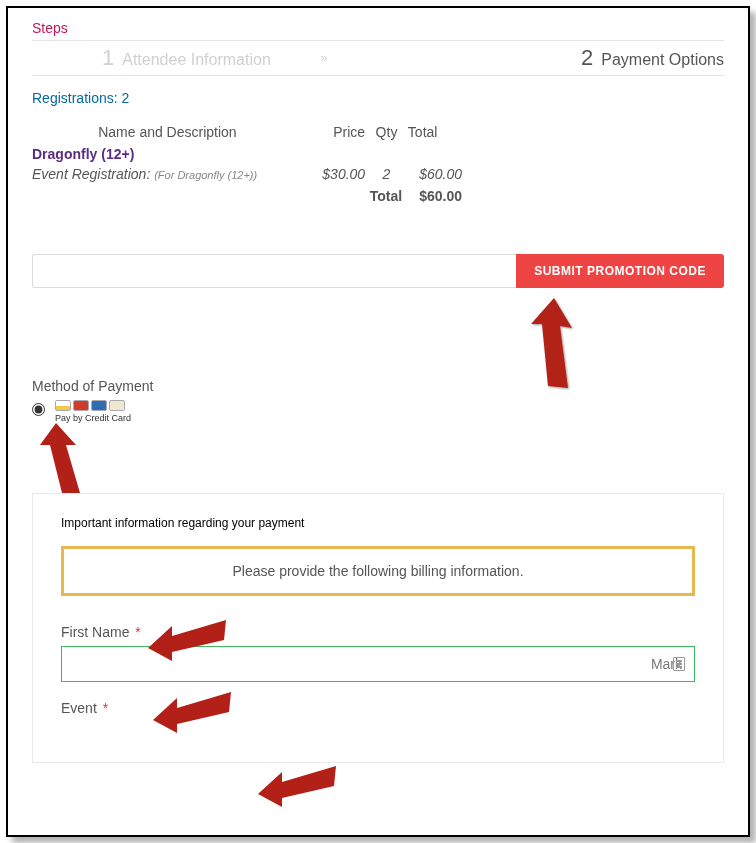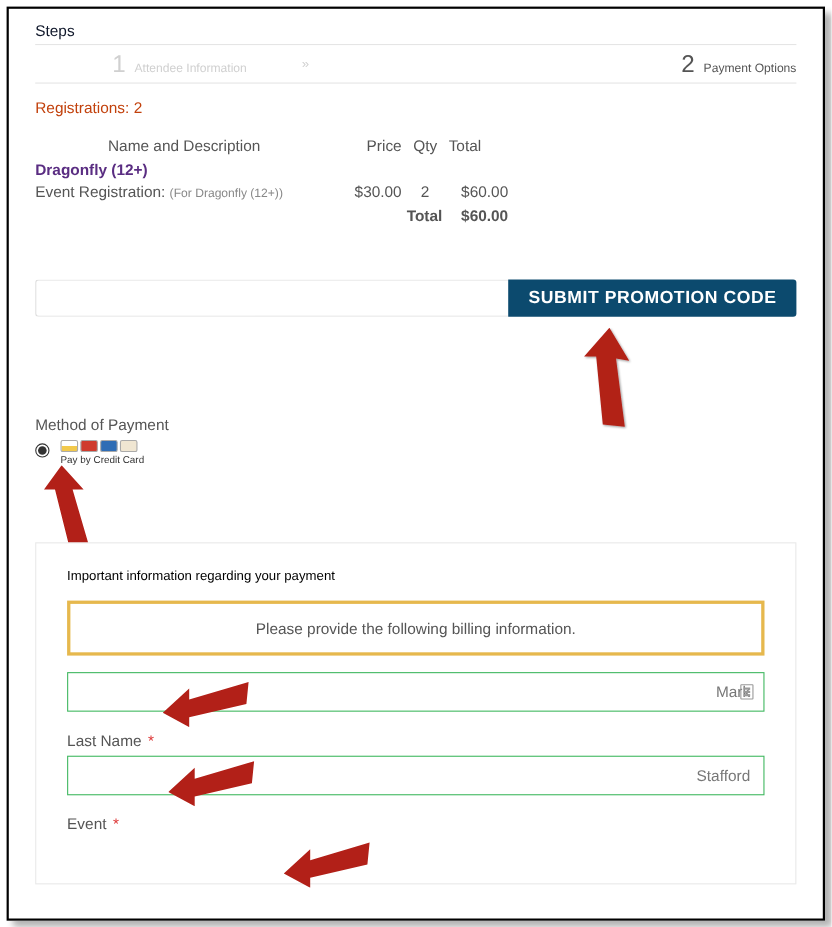--- a/index.html
+++ b/index.html
@@ -13,64 +13,64 @@
   }
   .frame {
     border: 2px solid #000;
     width: 744px;
     height: 831px;
     padding: 8px 24px 0 24px;
     position: relative;
     box-shadow: 6px 6px 6px rgba(0,0,0,.3);
     overflow: hidden;
   }
-  .steps-label { color:#0f172a; font-size:14px; margin-top:4px; margin-bottom:4px;}
+  .steps-label { color:#be185d; font-size:14px; margin-top:4px; margin-bottom:4px;}
   .steps-bar {
     border-top:1px solid #e5e5e5;
     border-bottom:1px solid #e5e5e5;
     display:flex; align-items:center;
     padding:4px 0;
   }
   .step { display:flex; align-items:baseline; gap:8px; }
   .step .num { font-size:22px; font-weight:400; }
-  .step .txt { font-size:11px; }
+  .step .txt { font-size:16px; }
   .step.inactive .num, .step.inactive .txt { color:#d0d0d0; }
   .step.active .num, .step.active .txt { color:#555; }
   .step1 { margin-left:70px; }
   .step-sep { color:#d0d0d0; margin:0 auto 0 50px; font-size:12px; letter-spacing:-3px;}
   .step2 { margin-left:40px; }
-  .reg-count { margin-top:14px; font-size:14px; color:#c2410c;}
+  .reg-count { margin-top:14px; font-size:14px; color:#0369a1;}
   .order-table { margin-top:18px; font-size:14px; color:#555; width:430px;}
   .order-head { display:flex; }
   .order-head .c-name { width:300px; text-align:center; }
   .order-head .c-price { width:58px; text-align:right; margin-left:10px;}
   .order-head .c-qty { width:34px; text-align:center; margin-left:6px;}
   .order-head .c-total { width:60px; text-align:left; margin-left:6px;}
   .prod-title { color:#5a2d82; font-weight:600; margin-top:6px; font-size:14px;}
-  .order-row { display:flex; align-items:flex-end; margin-top:4px;}
+  .order-row { display:flex; align-items:flex-end; margin-top:4px;font-style:italic;}
   .order-row .c-name { width:300px; font-size:14px;}
   .order-row .c-name .sub { font-size:11px; color:#888;}
   .order-row .c-price { width:58px; text-align:right; margin-left:10px;}
   .order-row .c-qty { width:34px; text-align:center; margin-left:6px;}
   .order-row .c-total { width:60px; text-align:right; margin-left:6px;}
   .order-total { display:flex; margin-top:6px; font-weight:700;}
   .order-total .c-name { width:300px;}
   .order-total .c-price { width:58px; }
   .order-total .c-qty { width:34px; text-align:right; margin-left:16px;}
   .order-total .c-total { width:60px; text-align:right; margin-left:6px;}
 
   .promo-row { display:flex; margin-top:50px; gap:0; height:34px;}
   .promo-input {
     flex:1; border:1px solid #dcdcdc; border-right:none;
     border-radius:3px 0 0 3px; padding:6px 10px; font-size:14px;
     outline:none;
   }
   .promo-btn {
-    background:#0c4a6e; color:#fff; border:none;
-    font-size:16px; font-weight:700; letter-spacing:.5px;
+    background:#ef4444; color:#fff; border:none;
+    font-size:12px; font-weight:700; letter-spacing:.5px;
     padding:0 18px; border-radius:0 3px 3px 0;
     cursor:pointer;
   }
 
   .mop-label { margin-top:90px; font-size:14px; color:#555;}
   .mop-row { display:flex; align-items:flex-start; gap:10px; margin-top:6px;}
   .mop-radio { margin-top:3px; accent-color:#333;}
   .cards { display:flex; gap:2px; }
   .card {
     width:16px; height:11px; border:1px solid #aaa; border-radius:2px;
@@ -83,21 +83,21 @@
   .pay-caption { font-size:9px; color:#333; margin-top:2px; text-align:center;}
 
   .billing-panel {
     border:1px solid #e9e9e9; margin-top:70px;
     padding:22px 28px 40px 28px;
   }
   .billing-title { color:#000000; font-size:12px; font-weight:400; margin-bottom:16px;}
   .billing-banner {
     border:3px solid #e6b84d; background:#fff;
     text-align:center; padding:14px 8px; font-size:14px; color:#555;
-    margin-bottom:15px;
+    margin-bottom:28px;
   }
   .field { margin-bottom:18px; }
   .field label { font-size:14px; color:#555; display:block; margin-bottom:6px;}
   .field label .req { color:#d33; margin-left:2px;}
   .field input {
     width:100%; border:1px solid #40b860; padding:9px 12px;
     font-size:14px; color:#777; outline:none;text-align:right;
   }
   .field .input-wrap { position:relative; }
   .field .input-icon {
@@ -178,33 +178,30 @@
       </div>
       <div class="pay-caption">Pay by Credit Card</div>
     </div>
   </div>
 
   <div class="billing-panel">
     <div class="billing-title">Important information regarding your payment</div>
     <div class="billing-banner">Please provide the following billing information.</div>
 
     <div class="field">
+      <label>
+        <span>First Name</span>
+        <span class="req">*</span>
+      </label>
       <div class="input-wrap">
         <input type="text" value="Mark" style="">
         <span class="input-icon"></span>
       </div>
     </div>
 
-    <div class="field">
-      <label>
-        <span>Last Name</span>
-        <span class="req">*</span>
-      </label>
-      <input type="text" value="Stafford" style="">
-    </div>
 
     <div class="field" style="margin-bottom:0;">
       <label>
         <span>Event</span>
         <span class="req">*</span>
       </label>
     </div>
   </div>
 
   <div class="arrow" style="left:510px; top:290px;">

